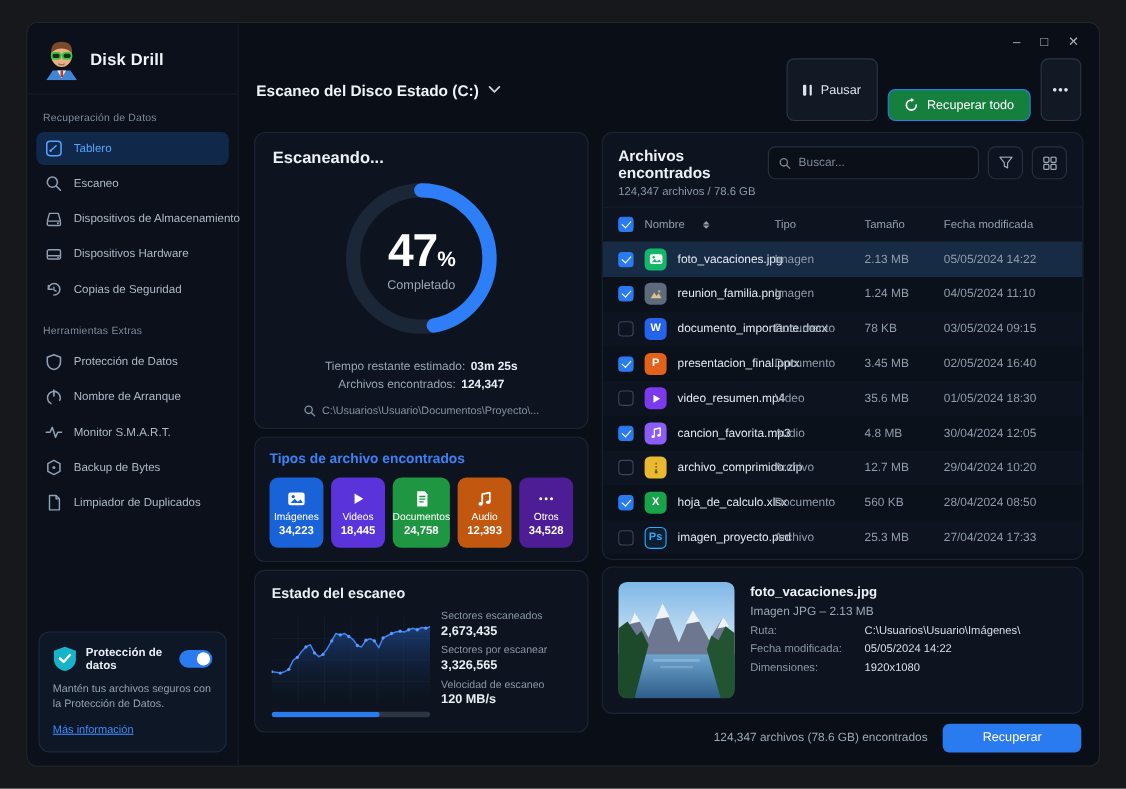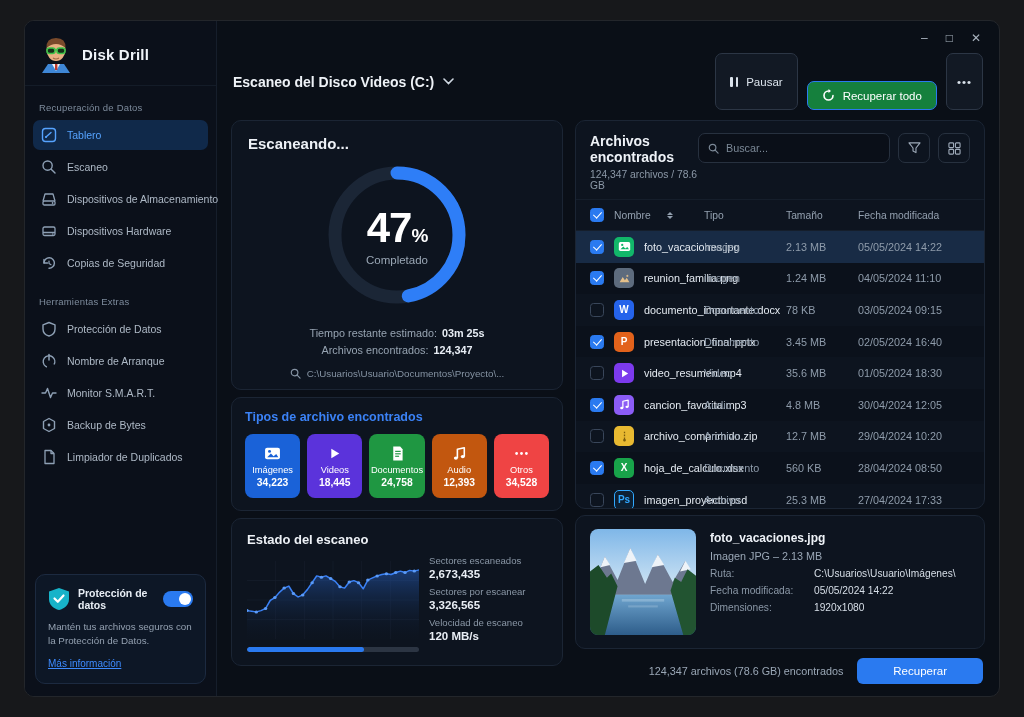--- a/index.html
+++ b/index.html
@@ -38,21 +38,21 @@
   .header-row { display:flex; align-items:center; padding:4px 2px 10px; }
   .scan-title { color:#eef2f7; font-size:14px; font-weight:bold; display:flex; align-items:center; gap:9px; cursor:pointer; }
   .header-actions { margin-left:auto; display:flex; gap:9px; }
   .btn { display:flex; align-items:center; gap:8px; border-radius:7px; font-size:11.5px;
          padding:7px 14px; cursor:pointer; border:1px solid #2c3645; background:#121924; color:#dbe3ec; }
   .btn.primary { background:#15803d; border-color:#2a7af0; color:#fff;margin-top:28px; }
   .pause-glyph { display:inline-flex; gap:3px; }
   .pause-glyph i { width:2.5px; height:10px; background:#dbe3ec; border-radius:1px; }
 
   .content { flex:1; display:flex; gap:12px; min-height:0; }
-  .left-col { width:332px; display:flex; flex-direction:column; gap:7px; flex-shrink:0; }
+  .left-col { width:304px; display:flex; flex-direction:column; gap:7px; flex-shrink:0; }
   .card { background:#0d141f; border:1px solid #1b2534; border-radius:10px; }
 
   
   .scan-card { padding:14px 16px; height:270px; display:flex; flex-direction:column; }
   .card-title { color:#edf1f6; font-size:14px; font-weight:bold; }
   .ring-wrap { display:flex; justify-content:center; margin-top:4px; }
   .ring-box { position:relative; width:158px; height:158px; }
   .ring-center { position:absolute; inset:0; display:flex; flex-direction:column; align-items:center; justify-content:center; }
   .pct { color:#fff; font-size:42px; font-weight:bold; letter-spacing:-1px; }
   .pct .sfx { font-size:19px; font-weight:bold; }
@@ -251,21 +251,21 @@
 
     <div class="main">
       <div class="winbar">
         <span class="winbtn">–</span>
         <span class="winbtn">□</span>
         <span class="winbtn">✕</span>
       </div>
 
       <div class="header-row">
         <div class="scan-title">
-          <span>Escaneo del Disco Videos (C:)</span>
+          <span>Escaneo del Disco Estado (C:)</span>
           <svg width="11" height="7" viewBox="0 0 11 7">
             <path d="M1 1 L5.5 5.5 L10 1" stroke="#cfd8e2" stroke-width="1.6" fill="none" stroke-linecap="round"></path>
           </svg>
         </div>
         <div class="header-actions">
           <button class="btn">
             <span class="pause-glyph">
                 <i></i>
                 <i></i>
               </span>
@@ -347,21 +347,21 @@
                 </div>
                 <div class="tile" style="background: rgb(194, 87, 15);">
                   <svg width="17" height="17" viewBox="0 0 16 16">
                     <path d="M6 12.2 V4 L12.5 2.6 V10.8" stroke="#ffffff" stroke-width="1.5" fill="none" stroke-linejoin="round"></path>
                     <ellipse cx="4.6" cy="12.3" rx="1.9" ry="1.5" fill="#ffffff"></ellipse>
                     <ellipse cx="11.1" cy="10.9" rx="1.9" ry="1.5" fill="#ffffff"></ellipse>
                   </svg>
                   <span class="t-label">Audio</span>
                   <span class="t-count">12,393</span>
                 </div>
-                <div class="tile" style="background: #ef4444;">
+                <div class="tile" style="background: #4c1d95;">
                   <svg width="17" height="17" viewBox="0 0 16 16">
                     <circle cx="3.4" cy="8" r="1.3" fill="#ffffff"></circle>
                     <circle cx="8" cy="8" r="1.3" fill="#ffffff"></circle>
                     <circle cx="12.6" cy="8" r="1.3" fill="#ffffff"></circle>
                   </svg>
                   <span class="t-label">Otros</span>
                   <span class="t-count">34,528</span>
                 </div>
               </div>
           </div>

